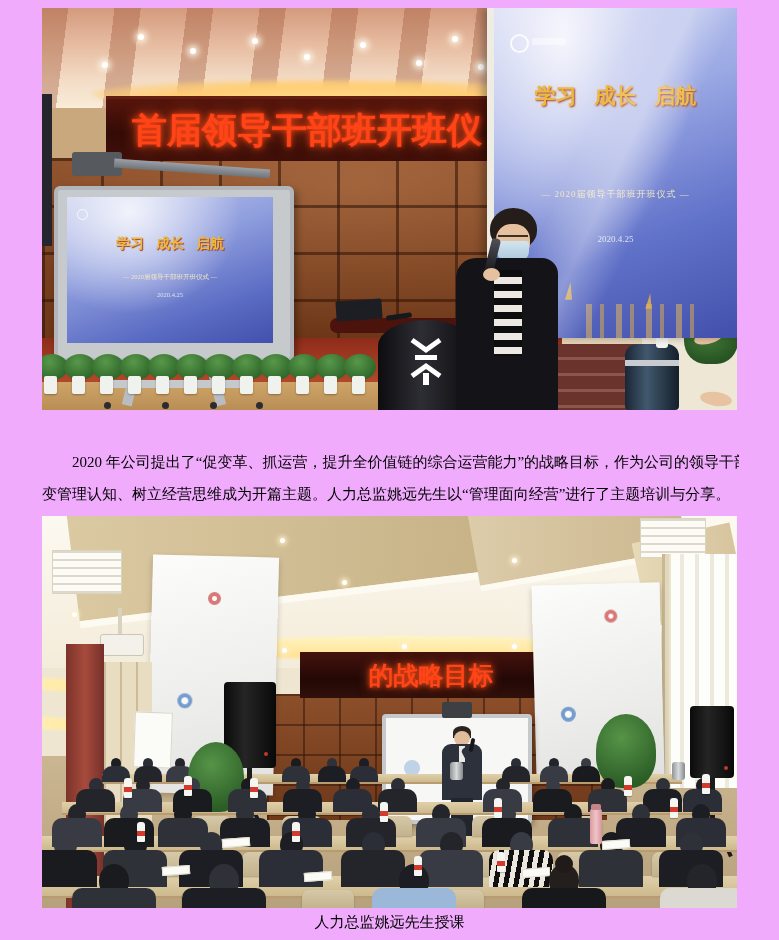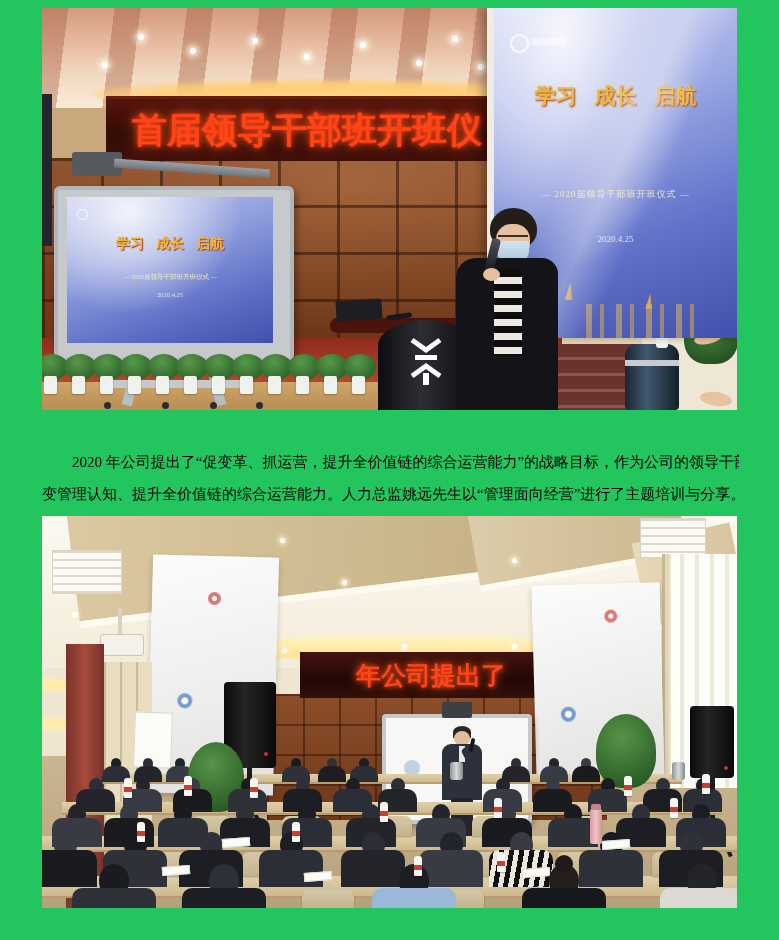--- a/index.html
+++ b/index.html
@@ -1,17 +1,17 @@
 <!DOCTYPE html>
 <html><head>
 <meta charset="utf-8">
 <style>
   html,body{margin:0;padding:0;}
   body{width:779px;height:940px;background:#ffffff;font-family:"Liberation Serif",serif;color:#000;}
-  .page{position:relative;width:779px;height:940px;overflow:hidden;background:#22c55e;}
+  .page{position:relative;width:779px;height:940px;overflow:hidden;background:#f0abfc;}
   figure{margin:0;position:absolute;left:42px;width:695px;overflow:hidden;padding:0;}
   figure div{position:absolute;}
   figure svg{position:absolute;}
 
   
   .caption{position:absolute;left:42px;width:695px;margin:0;text-align:center;font-size:15px;line-height:20px;color:#000;}
   #caption1{top:414px;}
   #caption2{top:912px;}
   .bodytext{position:absolute;left:42px;top:446px;width:697px;font-size:15px;line-height:32px;color:#000;}
   .bodytext .bl{width:697px;white-space:nowrap;overflow:hidden;}
@@ -303,40 +303,40 @@
         <div class="p1-wheel" style="left: 62px; top: 394px;"></div>
         <div class="p1-wheel" style="left: 120px; top: 394px;"></div>
         <div class="p1-wheel" style="left: 168px; top: 394px;"></div>
         <div class="p1-wheel" style="left: 214px; top: 394px;"></div>
       </div>
   </figure>
 
 
   <div class="bodytext">
     <div class="bl l1">2020 年公司提出了“促变革、抓运营，提升全价值链的综合运营能力”的战略目标，作为公司的领导干部，转</div>
-    <div class="bl l2">变管理认知、提升全价值链的综合运营能力。人力总监姚远先生以“管理面向经营”进行了主题培训与分享。</div>
+    <div class="bl l2">变管理认知、树立经营思维成为开篇主题。人力总监姚远先生以“管理面向经营”进行了主题培训与分享。</div>
   </div>
 
   <figure id="photo2">
     <div class="p2-ceiling">
       <div class="p2-panelA"></div>
       <div class="p2-panelB"></div>
       <div class="p2-panelC"></div>
     </div>
     <div class="p2-ac p2-acL"></div>
     <div class="p2-ac p2-acR"></div>
     <div class="p2-pole" style="left:76px;top:92px;height:28px;"></div>
     <div class="p2-proj p2-projL"></div>
     <div class="p2-pole" style="left:576px;top:70px;height:28px;"></div>
     <div class="p2-proj p2-projR"></div>
     <div class="p2-cove"></div>
     <div class="p2-coveL1"></div>
     <div class="p2-coveL2"></div>
     <div class="p2-banner">
-      <span class="led-text2">年公司提出了</span>
+      <span class="led-text2">的战略目标</span>
     </div>
     <div class="p2-wall"></div>
     <div class="p2-floor"></div>
     <div class="p2-screen p2-screenL">
       <div class="scr-logo-red" style="left:56px;top:36px;"></div>
       <div class="scr-logo-blue" style="left:28px;top:138px;"></div>
     </div>
     <div class="p2-screen p2-screenR">
       <div class="scr-logo-red" style="left:72px;top:26px;"></div>
       <div class="scr-logo-blue" style="left:26px;top:122px;"></div>
@@ -639,14 +639,15 @@
         <div style="left: 408px; top: 246px; width: 13px; height: 18px; z-index: 12; border-radius: 3px; background: linear-gradient(90deg, rgb(143, 148, 150), rgb(215, 218, 219) 50%, rgb(132, 137, 139));"></div>
         <div style="left: 630px; top: 246px; width: 13px; height: 18px; z-index: 12; border-radius: 3px; background: linear-gradient(90deg, rgb(143, 148, 150), rgb(215, 218, 219) 50%, rgb(132, 137, 139));"></div>
         <div class="p2-paper" style="left: 120px; top: 350px; width: 26px; height: 7px; z-index: 10; transform: rotate(-4deg);"></div>
         <div class="p2-paper" style="left: 262px; top: 356px; width: 26px; height: 7px; z-index: 10; transform: rotate(-4deg);"></div>
         <div class="p2-paper" style="left: 480px; top: 352px; width: 26px; height: 7px; z-index: 10; transform: rotate(-4deg);"></div>
         <div class="p2-paper" style="left: 180px; top: 322px; width: 26px; height: 7px; z-index: 10; transform: rotate(-4deg);"></div>
         <div class="p2-paper" style="left: 560px; top: 324px; width: 26px; height: 7px; z-index: 10; transform: rotate(-4deg);"></div>
       </div>
   </figure>
 
+  <p id="caption2" class="caption">人力总监姚远先生授课</p>
 
 </div>
 
 </body></html>

